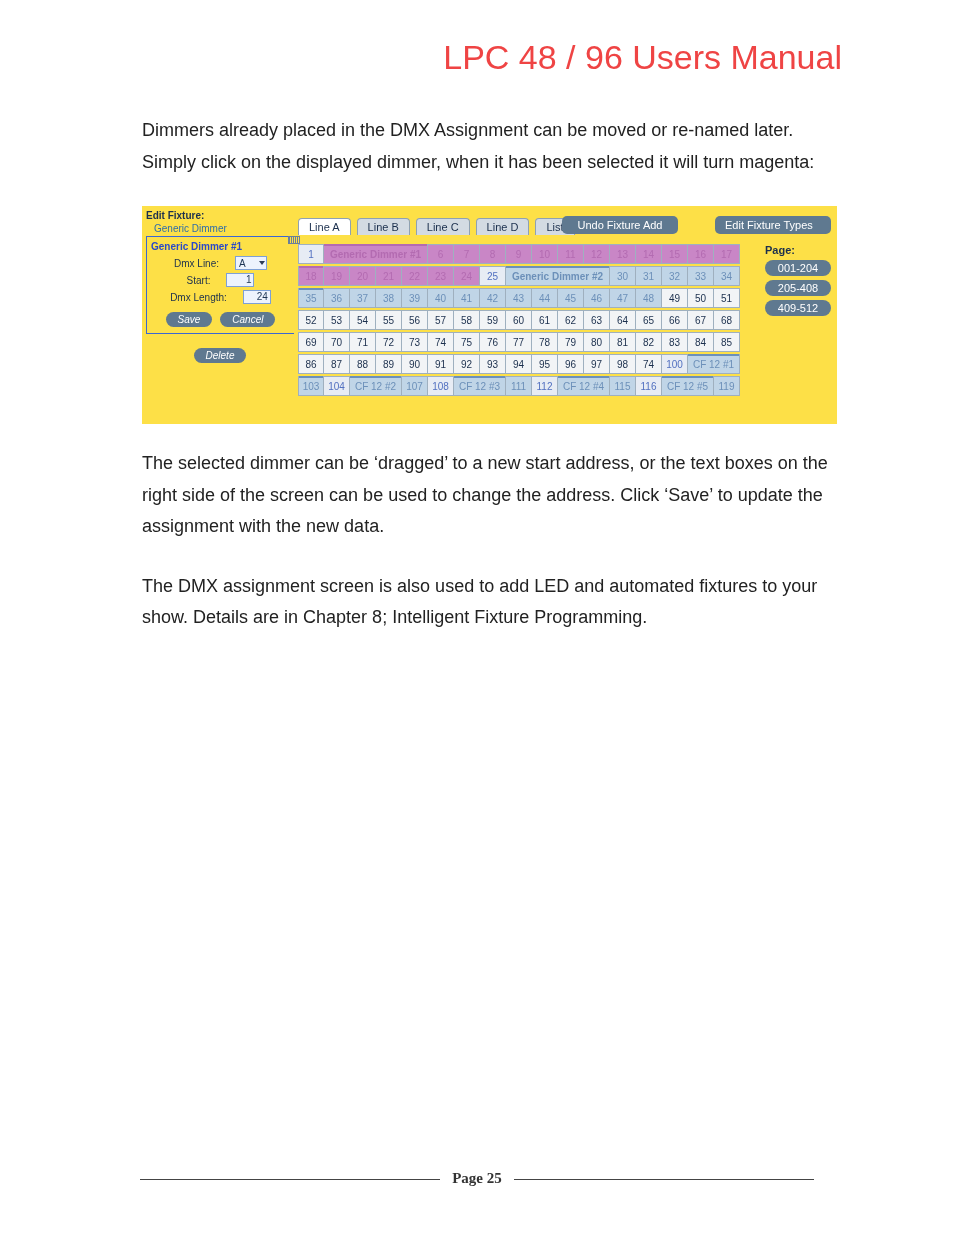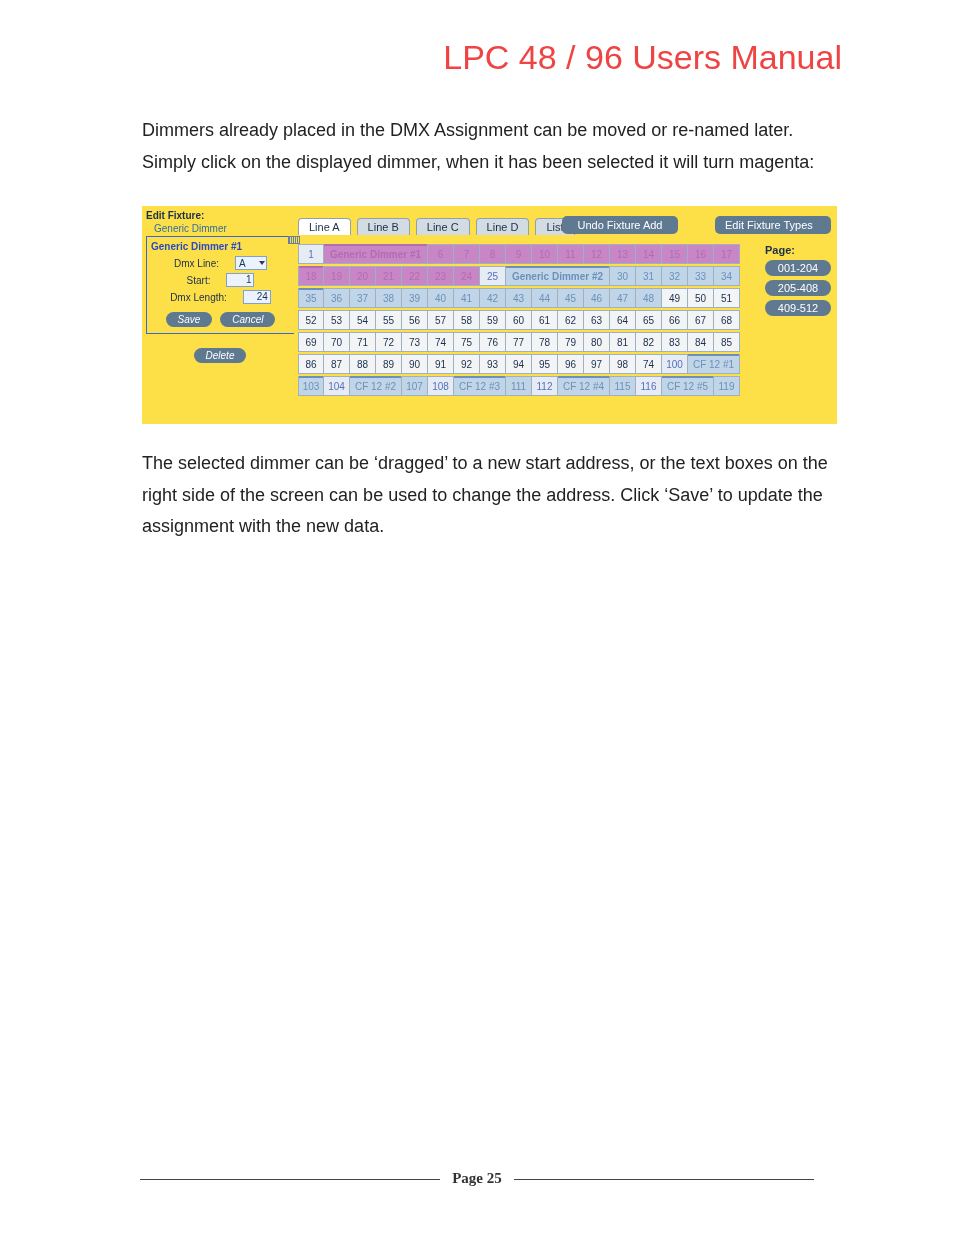--- a/index.html
+++ b/index.html
@@ -409,19 +409,20 @@
       <div class="cell first">116</div>
       <div class="cell occ wide2"><span class="strip"></span>CF 12 #5</div>
       <div class="cell occ">119</div>
     </div>
 
   </div>
 </div>
 
 <div class="body-text" style="padding-top:0">
   <p>The selected dimmer can be ‘dragged’ to a new start address, or the text boxes on the right side of the screen can be used to change the address.  Click ‘Save’ to update the assignment with the new data.</p>
+  <p>The DMX assignment screen is also used to add LED and automated fixtures to your show. Details are in Chapter 8; Intelligent Fixture Programming.</p>
 </div>
 
 <div class="footer">
   <span class="rule"></span>
   <span class="pg">Page 25</span>
   <span class="rule"></span>
 </div>
 
 </body></html>

